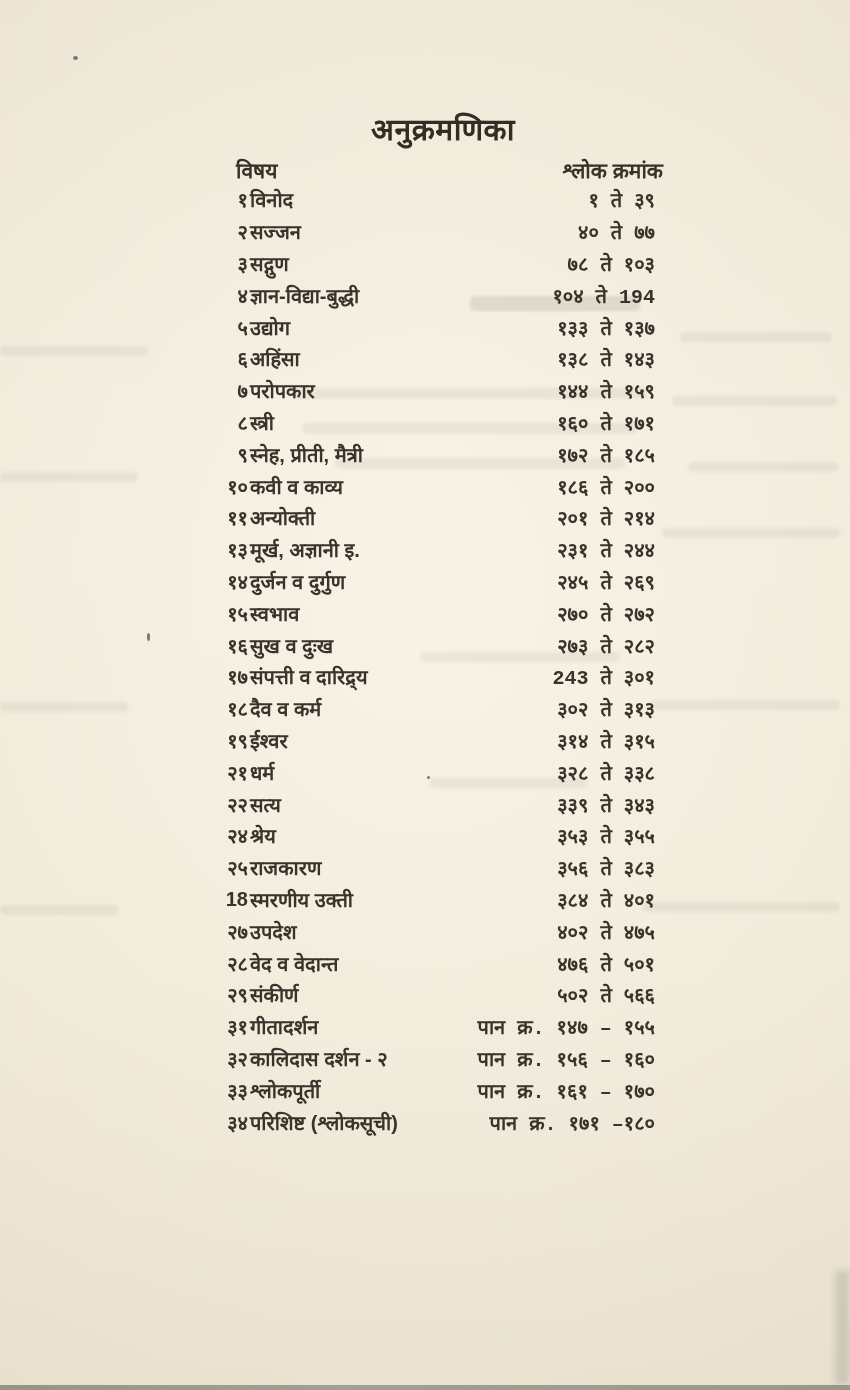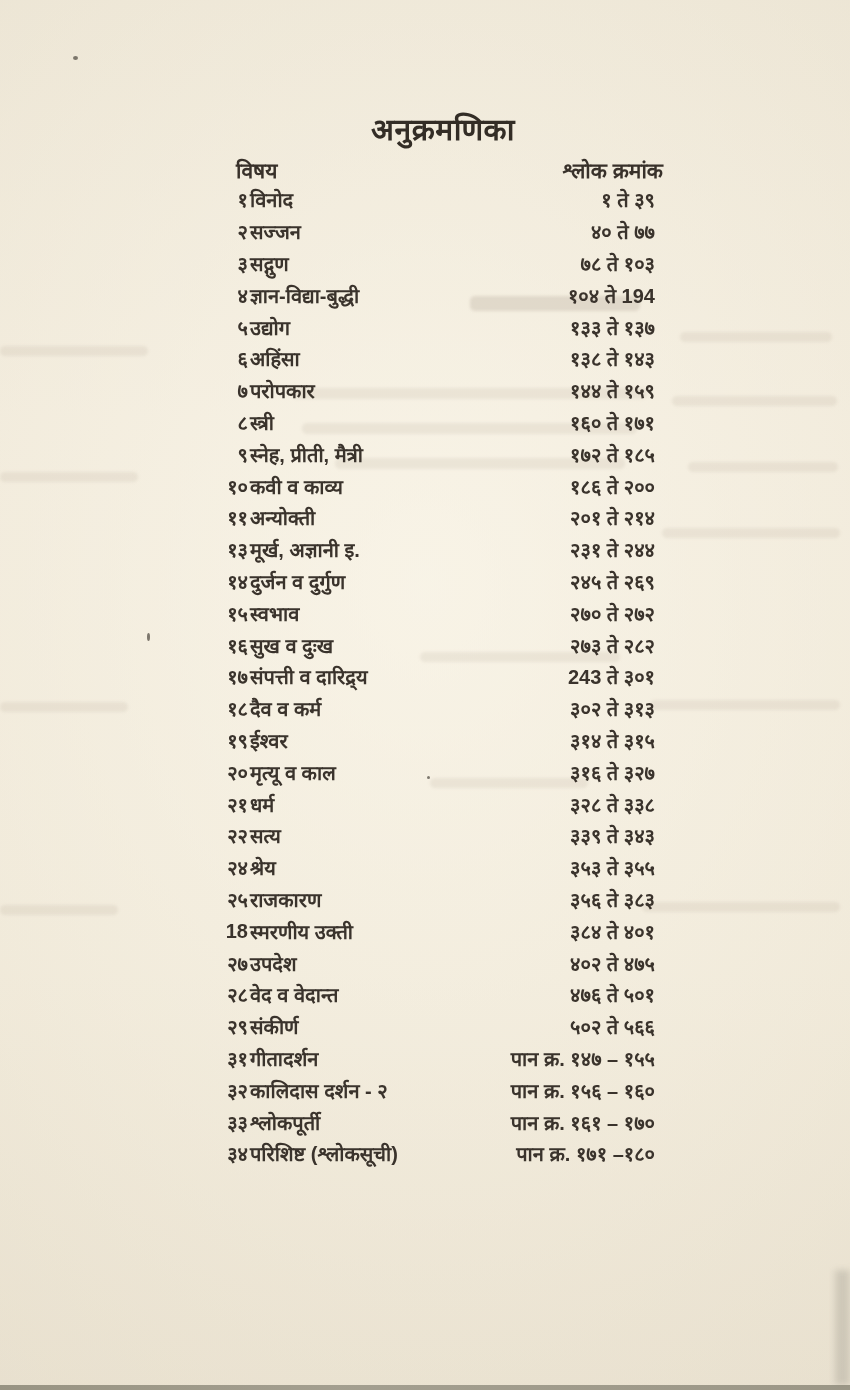--- a/index.html
+++ b/index.html
@@ -43,21 +43,21 @@
   .rows {
     position: absolute; top: 184px; left: 220px; width: 435px;
   }
   .row {
     height: 31.8px;
     display: flex; align-items: center;
     font-size: 20px; font-weight: 700; color: #3a332c;
   }
   .row .no { width: 28px; text-align: right; flex: none; }
   .row .label { margin-left: 2px; white-space: nowrap; }
-  .row .value { margin-left: auto; white-space: nowrap; text-align: right; }
+  .row .value { margin-left: auto; white-space: nowrap; text-align: right; font-family: Liberation Mono, monospace; }
   
   .bleed {
     position: absolute; border-radius: 5px;
     background: rgba(139,119,94,0.10);
     filter: blur(1.6px);
   }
   .bleed.strong { background: rgba(125,106,84,0.16); }
   .speck { position: absolute; background: #4a443c; border-radius: 50%; opacity: 0.7; }
 </style>
 </head>
@@ -179,25 +179,20 @@
         <span class="no">१८</span>
         <span class="label">दैव व कर्म</span>
         <span class="value">३०२ ते ३१३</span>
       </div>
       <div class="row">
         <span class="no">१९</span>
         <span class="label">ईश्वर</span>
         <span class="value">३१४ ते ३१५</span>
       </div>
       <div class="row">
-        <span class="no">२०</span>
-        <span class="label">मृत्यू व काल</span>
-        <span class="value">३१६ ते ३२७</span>
-      </div>
-      <div class="row">
         <span class="no">२१</span>
         <span class="label">धर्म</span>
         <span class="value">३२८ ते ३३८</span>
       </div>
       <div class="row">
         <span class="no">२२</span>
         <span class="label">सत्य</span>
         <span class="value">३३९ ते ३४३</span>
       </div>
       <div class="row">

